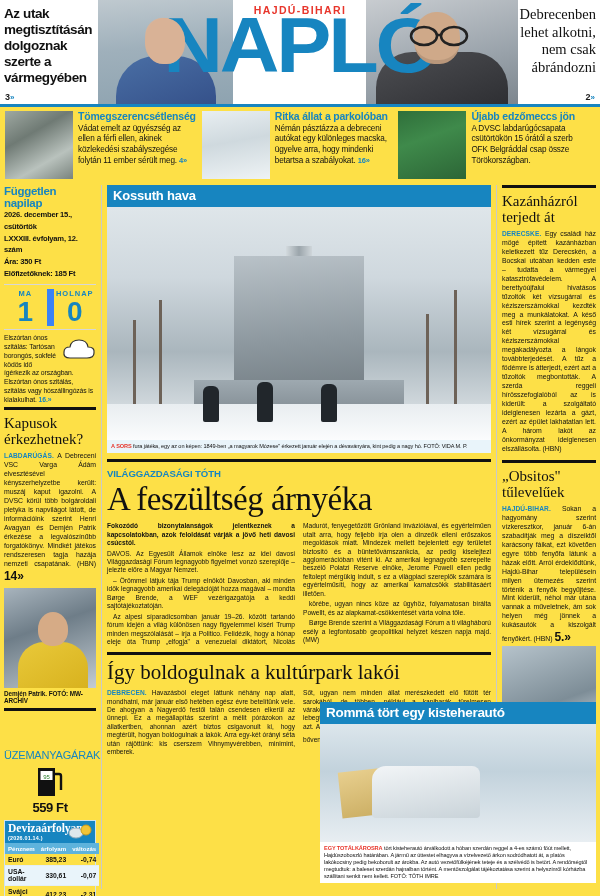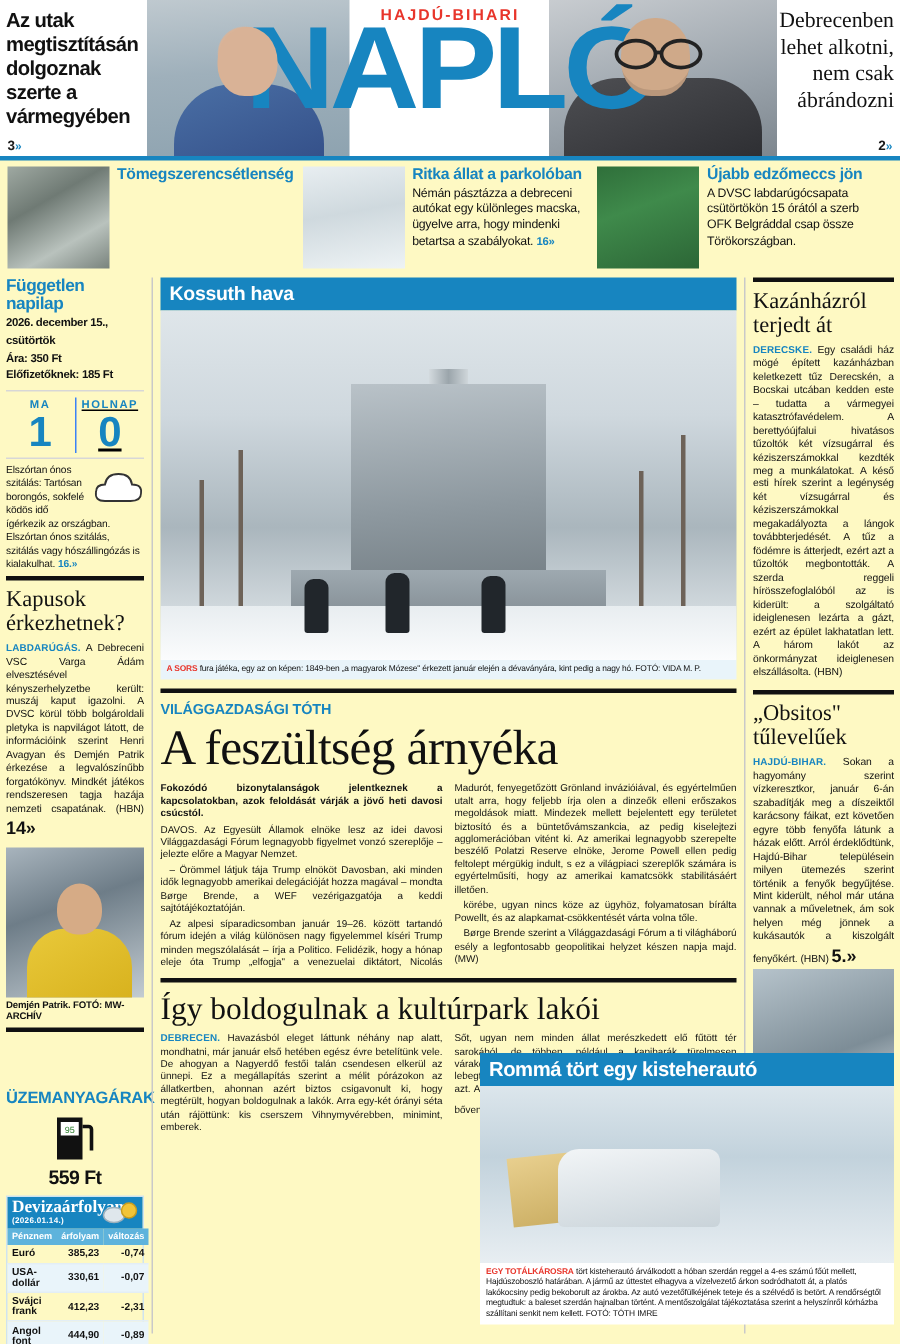--- a/index.html
+++ b/index.html
@@ -2,21 +2,21 @@
 <html><head>
 <meta charset="utf-8">
 <style>
   * { box-sizing: border-box; margin: 0; padding: 0; }
   html, body {
     width: 600px; height: 896px;
     background: #ffffff;
     font-family: "Liberation Sans", sans-serif;
     overflow: hidden;
   }
-  .page { position: relative; width: 600px; height: 896px; background:#fef9c3; }
+  .page { position: relative; width: 600px; height: 896px; background:#fde047; }
 
   
   .masthead { position: relative; height: 104px; background: #fff; overflow: hidden; }
   .mh-photo-left {
     position: absolute; left: 98px; top: 0; width: 135px; height: 104px;
     background:
       radial-gradient(circle at 48% 34%, #d8b49a 0 17px, transparent 18px),
       linear-gradient(175deg, #bfc9cf 0%, #9fb0bb 45%, #8ea3b0 100%);
   }
   .mh-photo-left::after {
@@ -95,21 +95,21 @@
   .col-left { width:97px; flex:none; padding-right:5px; }
   .col-mid { flex:1; min-width:0; padding:0 5px; border-left:1px solid #c9c9c9; border-right:1px solid #c9c9c9; }
   .col-right { width:99px; flex:none; padding-left:5px; }
 
   
   .rule-black { height:3px; background:#111; margin-bottom:3px; }
   .sec-head-blue { font-size:11.5px; font-weight:bold; color:#1785c0; letter-spacing:-0.3px; }
   .meta-line { font-size:7.6px; font-weight:bold; color:#111; line-height:1.55; letter-spacing:-0.2px; }
   .weather-box { border-top:1px solid #d7d7d7; border-bottom:1px solid #d7d7d7; margin-top:4px; padding:4px 0 3px; display:flex; }
   .w-half { flex:1; text-align:center; }
-  .w-half + .w-half { border-left:1px solid #3b82f6;text-decoration:underline; }
+  .w-half + .w-half { border-left:7px solid #3b82f6; }
   .w-label { font-size:7.5px; font-weight:bold; color:#1785c0; letter-spacing:1px; }
   .w-temp { font-size:28px; font-weight:bold; color:#1785c0; line-height:1; }
   .w-desc { font-size:6.8px; line-height:1.32; color:#111; padding:4px 0 2px; letter-spacing:-0.1px; }
   .w-desc i { color:#1785c0; font-style:normal; font-weight:bold; }
   .w-cloud { float:right; width:34px; height:26px; margin:2px 0 1px 3px; position:relative; }
   .w-cloud svg { width:34px; height:26px; }
 
   .hl-serif {
     font-family:"Liberation Serif", serif; font-size:15px; line-height:1.06;
     color:#111; margin:6px 0 4px;
@@ -119,21 +119,21 @@
   .pagebadge { font-size:12px; font-weight:bold; color:#111; }
 
   .photo-demjen { width:100%; height:100px; margin-top:4px;
     background: linear-gradient(160deg,#a8b4bd 0%, #6e7d88 40%, #c3ccd2 100%); position:relative; }
   .photo-demjen::after { content:""; position:absolute; left:14px; bottom:0; width:70px; height:46px;
     background: linear-gradient(150deg,#e9c93a,#d8b21e); border-radius:26px 26px 0 0; }
   .photo-demjen::before { content:""; position:absolute; left:34px; top:24px; width:30px; height:34px;
     background:#d6ab86; border-radius:50% 50% 44% 44%; z-index:2; }
   .capt { font-size:6.4px; font-weight:bold; color:#111; padding:2px 0 4px; letter-spacing:-0.1px; }
 
-  .fuel-head { font-size:11px; font-weight:bold; color:#1785c0; letter-spacing:-0.2px; text-align:right; padding:2px 0 3px;margin-top:36px; }
+  .fuel-head { font-size:11px; font-weight:normal; color:#1785c0; letter-spacing:-0.2px; text-align:right; padding:2px 0 3px;margin-top:36px; }
   .fuel-row { display:flex; }
   .fuel-cell { flex:1; text-align:center; }
   .fuel-cell + .fuel-cell { border-left:1px solid #d7d7d7; }
   .pump { width:30px; height:34px; margin:0 auto 2px; }
   .fuel-price { font-size:13px; font-weight:bold; color:#111; letter-spacing:-0.4px; }
 
   .fx { margin-top:5px; border:1px solid #cfe3ef; }
   .fx-head { background:#1785c0; color:#fff; padding:2px 3px 2px; position:relative; }
   .fx-title { font-family:"Liberation Serif", serif; font-size:11.5px; font-weight:bold; line-height:1; }
   .fx-sub { font-size:5.4px; font-weight:bold; letter-spacing:0.2px; }
@@ -208,20 +208,21 @@
     </div>
   </div>
 
   <div class="teaser-rule"></div>
 
   <div class="teasers">
     <div class="teaser">
       <div class="teaser-thumb t1"></div>
       <div class="teaser-body">
         <div class="teaser-title">Tömegszerencsétlenség</div>
+        <div class="teaser-text"><span>Vádat emelt az ügyészség az ellen a férfi ellen, akinek közlekedési szabályszegése folytán 11 ember sérült meg.</span> <i>4»</i></div>
       </div>
     </div>
     <div class="teaser">
       <div class="teaser-thumb t2"></div>
       <div class="teaser-body">
         <div class="teaser-title">Ritka állat a parkolóban</div>
         <div class="teaser-text"><span>Némán pásztázza a debreceni autókat egy különleges macska, ügyelve arra, hogy mindenki betartsa a szabályokat.</span> <i>16»</i></div>
       </div>
     </div>
     <div class="teaser">
@@ -231,20 +232,21 @@
         <div class="teaser-text"><span>A DVSC labdarúgócsapata csütörtökön 15 órától a szerb OFK Belgráddal csap össze Törökországban.</span></div>
       </div>
     </div>
   </div>
 
   <div class="grid">
 
     <div class="col-left">
       <div class="sec-head-blue">Független napilap</div>
       <div class="meta-line">2026. december 15., csütörtök</div>
+      <div class="meta-line">LXXXIII. évfolyam, 12. szám</div>
       <div class="meta-line">Ára: 350 Ft</div>
       <div class="meta-line">Előfizetőknek: 185 Ft</div>
 
       <div class="weather-box">
         <div class="w-half">
           <div class="w-label">MA</div>
           <div class="w-temp">1</div>
         </div>
         <div class="w-half">
           <div class="w-label">HOLNAP</div>

